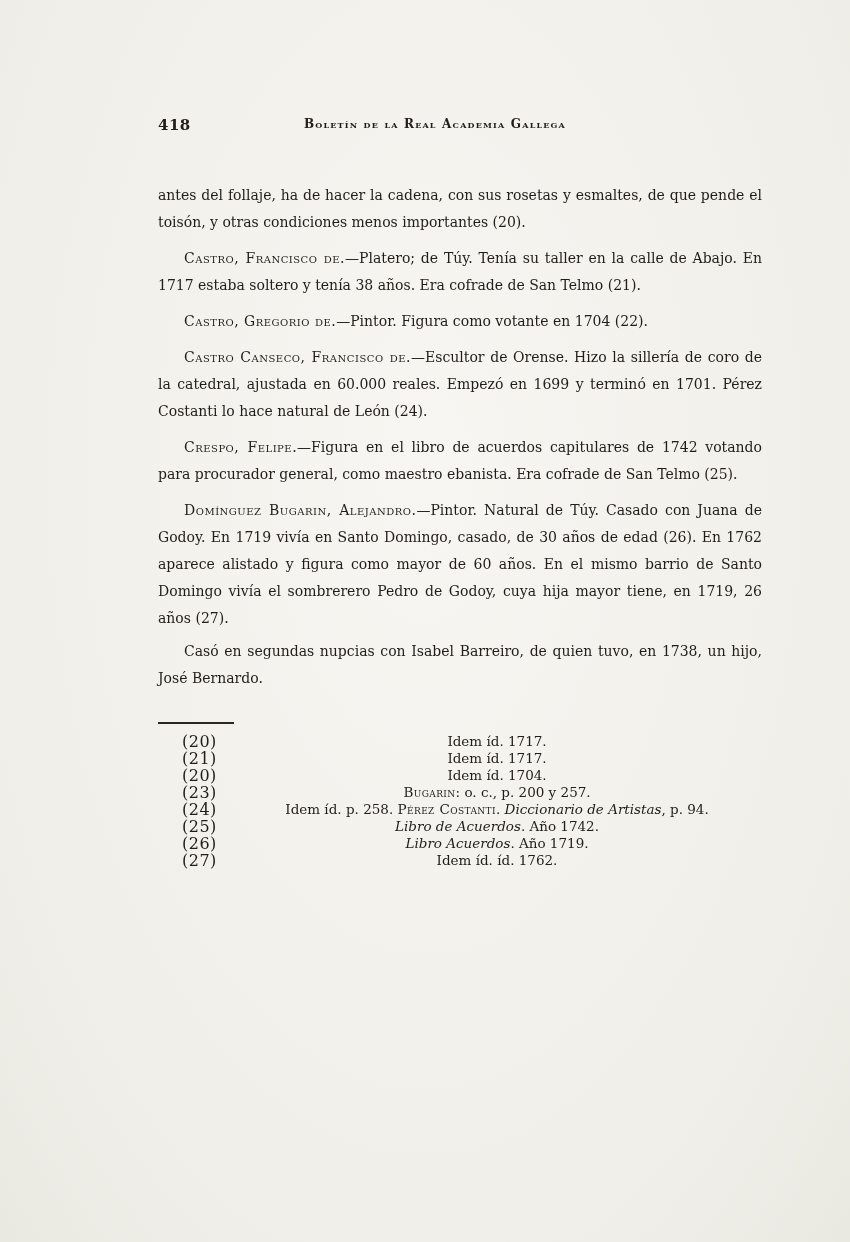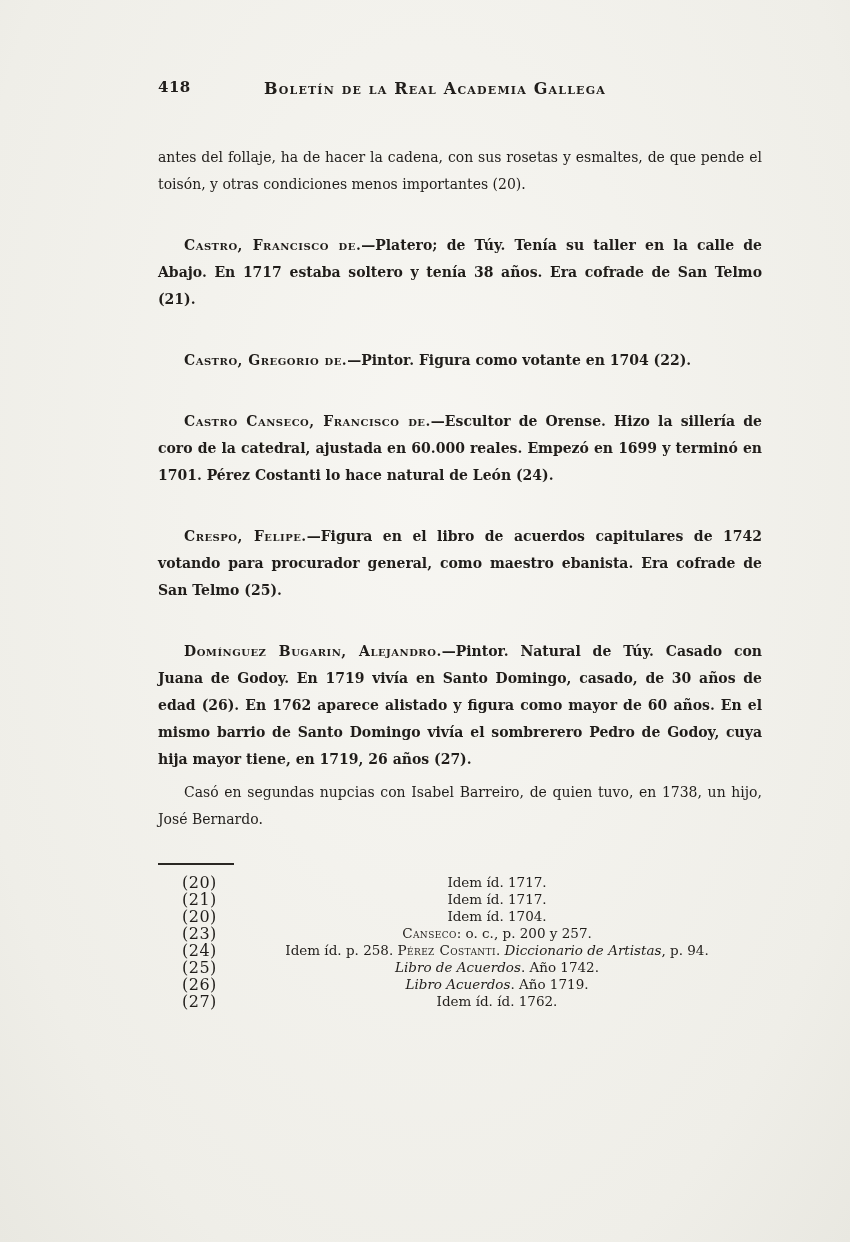--- a/index.html
+++ b/index.html
@@ -11,21 +11,21 @@
     height: 1242px;
     background: radial-gradient(ellipse at 50% 38%, #f7f6f2 0%, #efeee8 78%, #e9e8e1 100%);
     font-family: "DejaVu Serif", "Liberation Serif", serif;
     color: #201d1a;
     overflow: hidden;
   }
   .page {
     box-sizing: border-box;
     width: 850px;
     height: 1242px;
-    padding: 78px 88px 40px 158px;
+    padding: 116px 88px 40px 158px;
   }
   
   .header {
     position: relative;
     height: 22px;
     margin-bottom: 44px;
   }
   .page-num {
     position: absolute;
     left: 0;
@@ -33,41 +33,40 @@
     font-size: 15px;
     font-weight: bold;
     letter-spacing: 0.5px;
   }
   .journal-title {
     position: absolute;
     left: 70px;
     right: 120px;
     top: 1px;
     text-align: center;
-    font-size: 16px;
+    font-size: 12px;
     font-weight: bold;
     font-variant: small-caps;
     letter-spacing: 1.2px;
     white-space: nowrap;
   }
   
   .body-text {
     font-size: 14px;
     line-height: 27px;
     text-align: justify;
   }
   .para {
     margin: 0;
   }
   .para.indent {
     text-indent: 26px;
   }
   .para.gap {
-    margin-top: 34px;
-    font-weight: bold;
+    margin-top: 9px;
   }
   .para.small-gap {
     margin-top: 6px;
   }
   .sc {
     font-variant: small-caps;
     letter-spacing: 0.5px;
   }
   
   .footnotes {
@@ -136,21 +135,21 @@
     <div class="fn-line">
       <span class="fn-marker">(21)</span>
       <span class="fn-text"><span class="fn-plain">Idem íd. 1717.</span></span>
     </div>
     <div class="fn-line">
       <span class="fn-marker">(20)</span>
       <span class="fn-text"><span class="fn-plain">Idem íd. 1704.</span></span>
     </div>
     <div class="fn-line">
       <span class="fn-marker">(23)</span>
-      <span class="fn-text"><span class="fn-smallcaps">Canseco</span><span class="fn-plain">: o. c., p. 200 y 257.</span></span>
+      <span class="fn-text"><span class="fn-smallcaps">Bugarin</span><span class="fn-plain">: o. c., p. 200 y 257.</span></span>
     </div>
     <div class="fn-line">
       <span class="fn-marker">(24)</span>
       <span class="fn-text"><span class="fn-plain">Idem íd. p. 258. </span><span class="fn-smallcaps">Pérez Costanti</span><span class="fn-plain">. </span><span class="fn-italic">Diccionario de Artistas</span><span class="fn-plain">, p. 94.</span></span>
     </div>
     <div class="fn-line">
       <span class="fn-marker">(25)</span>
       <span class="fn-text"><span class="fn-italic">Libro de Acuerdos</span><span class="fn-plain">. Año 1742.</span></span>
     </div>
     <div class="fn-line">

